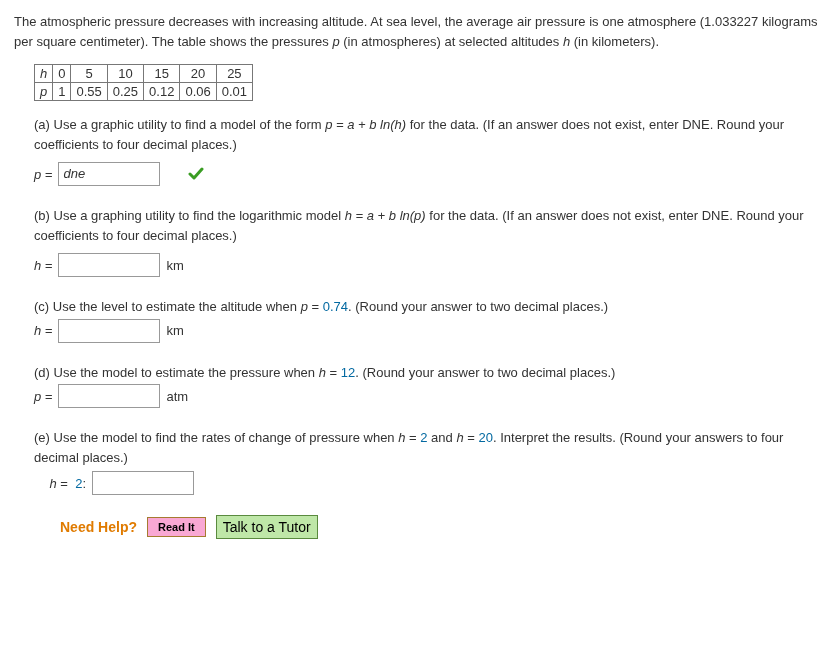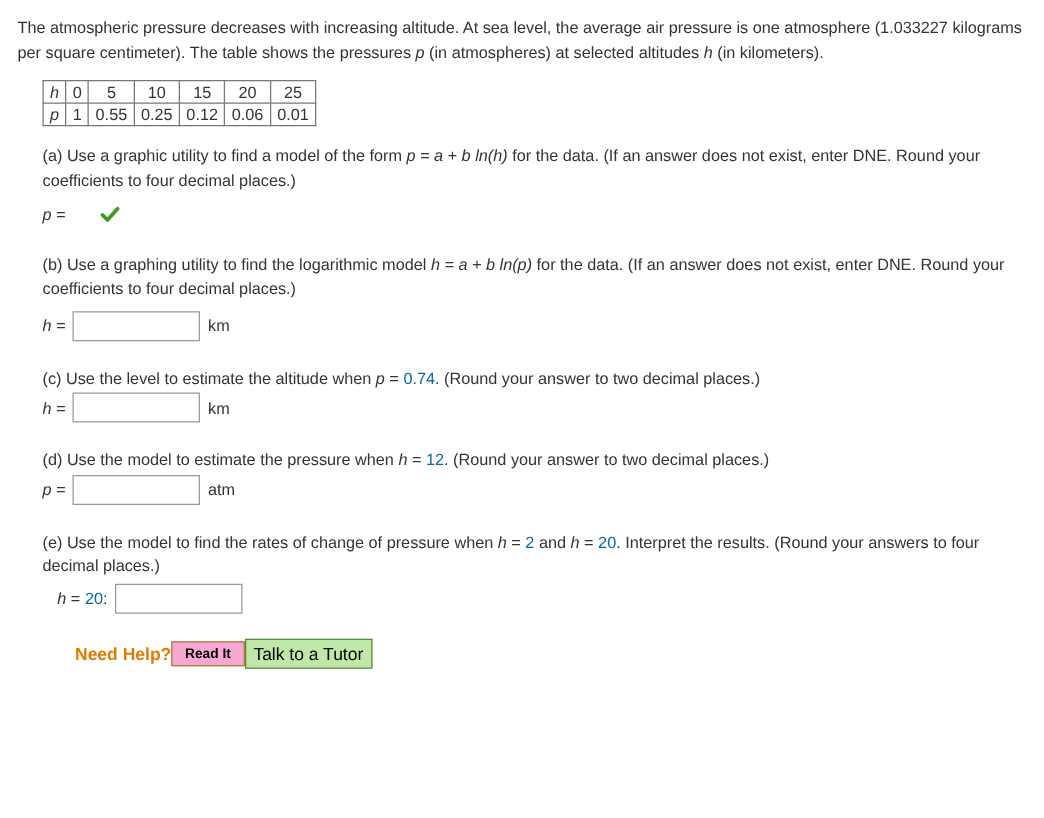--- a/index.html
+++ b/index.html
@@ -8,21 +8,21 @@
     .data-table { border-collapse: collapse; margin-left: 20px; margin-bottom: 14px; }
     .data-table td { border: 1px solid #777; padding: 1px 5px; text-align: center; font-size: 13px; }
     .part { margin-left: 20px; margin-bottom: 20px; line-height: 1.5; }
     .row { display: flex; align-items: center; gap: 6px; margin-top: 8px; }
     .txt-input { display: inline-block; border: 1px solid #999; height: 22px; line-height: 22px; min-width: 92px; padding: 0 4px; font-style: italic; background: #fff; }
     .txt-input.empty { }
     .unit { font-size: 13px; }
     .check-icon svg { display: block; }
     .redval { color: #0369a1; }
     .sel { border: 1px solid #777; font-size: 12px; padding: 1px 2px; background: #efefef; }
-    .need-help { display: flex; align-items: center; margin-top: 10px; padding-left: 46px; }
+    .need-help { display: flex; align-items: center; gap: 10px; margin-top: 10px; padding-left: 46px; }
     .need-help-label { color: #e07b00; font-weight: bold; font-size: 14px; }
     .btn-readit { background: #f9a8d4; border: 1px solid #a57b30; font-size: 11px; font-weight: bold; padding: 3px 10px; cursor: pointer; }
     .btn-tutor { background: #bfe7a8; border: 1px solid #5a8a3e; font-size: 14px; font-weight: normal; padding: 3px 6px; cursor: pointer; }
     .eq-right { display: inline-block; text-align: right; min-width: 52px; }
   </style>
 </head>
 <body>
 
 <div class="intro">
   <span>The atmospheric pressure decreases with increasing altitude. At sea level, the average air pressure is one atmosphere (1.033227 kilograms per square centimeter). The table shows the pressures </span><span class="it">p</span><span> (in atmospheres) at selected altitudes </span><span class="it">h</span><span> (in kilometers).</span>
@@ -48,20 +48,21 @@
     <td>0.06</td>
     <td>0.01</td>
   </tr>
 </tbody>
   </table>
 
 <div class="part">
   <span>(a) Use a graphic utility to find a model of the form </span><span class="it">p</span><span class="it"> = a + b ln(h)</span><span> for the data.  (If an answer does not exist, enter DNE. Round your coefficients to four decimal places.)</span>
   <div class="row">
     <span class="it">p = </span>
+    <span class="txt-input">dne</span>
     <span style="width:16px"></span>
     <span class="check-icon">
       <svg width="16" height="16" viewBox="0 0 16 16">
           <path d="M2 8 L6 12 L14 3" stroke="#3a9d23" stroke-width="3" fill="none" stroke-linecap="round" stroke-linejoin="round"></path>
         </svg>
     </span>
   </div>
 </div>
 
 <div class="part">
@@ -87,21 +88,21 @@
   <div class="row" style="margin-top:2px;">
     <span class="it">p = </span>
     <span class="txt-input empty">&nbsp;</span>
     <span class="unit">atm</span>
   </div>
 </div>
 
 <div class="part">
   <span>(e) Use the model to find the rates of change of pressure when </span><span class="it">h</span><span> = </span><span class="redval">2</span><span> and </span><span class="it">h</span><span> = </span><span class="redval">20</span><span>. Interpret the results. (Round your answers to four decimal places.)</span>
   <div class="row" style="margin-top:4px;">
-    <span class="eq-right"><span class="it">h</span> = <span class="redval">20</span>:</span>
+    <span class="eq-right"><span class="it">h</span> = &nbsp;<span class="redval">2</span>:</span>
     <span class="txt-input empty">&nbsp;</span>
   </div>
 </div>
 
 <div class="need-help">
   <span class="need-help-label">Need Help?</span>
   <button class="btn-readit">Read It</button>
   <button class="btn-tutor">Talk to a Tutor</button>
 </div>
 

